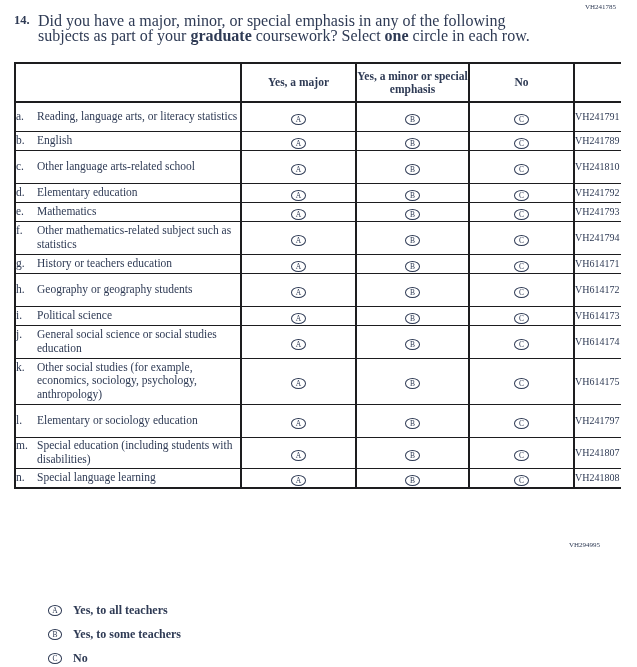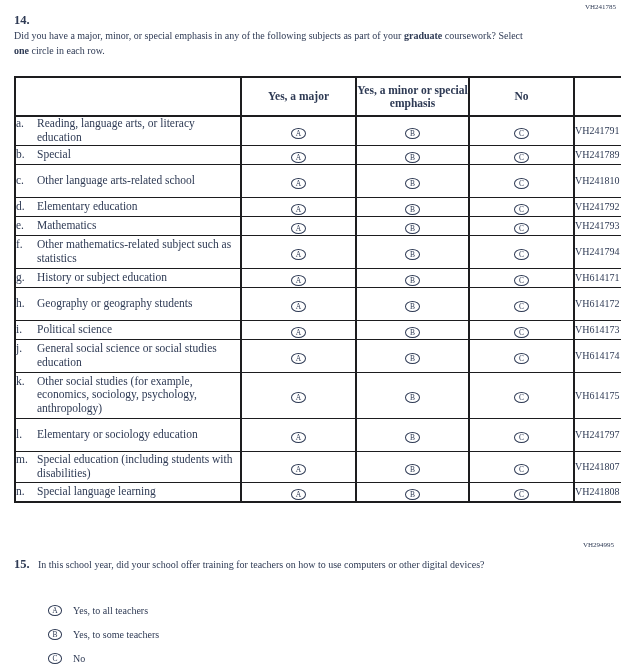--- a/index.html
+++ b/index.html
@@ -3,33 +3,33 @@
 <meta charset="utf-8">
 <style>
   html,body{margin:0;padding:0;background:#ffffff;}
   .page{
     position:relative;width:621px;height:667px;background:#ffffff;
     font-family:"Liberation Serif","DejaVu Serif",serif;color:#2e3a54;
     overflow:hidden;
   }
   .code-label{font-size:7px;color:#2e3a54;}
   .top-code{position:absolute;top:3px;right:5px;}
-  .q15-code{position:absolute;top:541px;right:7px;}
+  .q15-code{position:absolute;top:541px;right:21px;}
 
   .qblock{position:absolute;left:14px;display:flex;}
-  .q14{top:13px;flex-direction:column;}
+  .q14{top:13px;}
   .q15{top:557px;}
   .qnum{font-weight:bold;font-size:12.5px;width:24px;flex-shrink:0;line-height:15px;}
-  .qtext{font-size:10px;line-height:15px;}
+  .qtext{font-size:16px;line-height:15px;}
   .q14 .qtext{width:522px;}
   .q15 .qtext{width:462px;}
   .qtext b{font-weight:bold;}
 
   table.grid{
-    position:absolute;top:76px;left:14px;width:619px;
+    position:absolute;top:62px;left:14px;width:619px;
     border-collapse:collapse;table-layout:fixed;
     border:2px solid #1d1d1f;
   }
   table.grid td,table.grid th{
     border-top:1px solid #1d1d1f;border-bottom:1px solid #1d1d1f;
     border-left:2px solid #1d1d1f;border-right:2px solid #1d1d1f;
     padding:0;vertical-align:middle;
   }
   table.grid th{
     font-weight:bold;font-size:11.5px;line-height:13px;text-align:center;
@@ -43,21 +43,21 @@
   .circ{
     display:inline-flex;align-items:center;justify-content:center;
     width:15px;height:11px;border:1px solid #2e3a54;border-radius:50%;
     font-size:7.5px;line-height:1;color:#2e3a54;box-sizing:border-box;
   }
   .c-code{font-size:10px;padding-left:3px;text-align:left;}
 
   .q15-options{position:absolute;left:48px;top:604px;}
   .opt-row{display:flex;align-items:center;margin-bottom:11px;height:13px;}
   .opt-row .circ{width:14px;height:10.5px;margin-right:11px;}
-  .opt-label{font-size:10px;line-height:13px;}
+  .opt-label{font-size:12px;line-height:13px;font-weight:bold;}
 </style>
 </head>
 <body>
 
 <div class="page">
 
   <div class="code-label top-code">VH241785</div>
 
   <div class="qblock q14">
     <div class="qnum">14.</div>
@@ -78,39 +78,39 @@
       <th>Yes, a major</th>
       <th>Yes, a minor or special emphasis</th>
       <th>No</th>
       <th></th>
     </tr>
 
     <tr style="height:29px">
       <td class="c-subj">
             <div class="subj-flex">
               <span class="subj-letter">a.</span>
-              <span class="subj-text">Reading, language arts, or literacy education</span>
+              <span class="subj-text">Reading, language arts, or literacy statistics</span>
             </div>
           </td>
       <td class="c-opt"><span class="circ">
               <span>A</span>
             </span></td>
       <td class="c-opt"><span class="circ">
               <span>B</span>
             </span></td>
       <td class="c-opt"><span class="circ">
               <span>C</span>
             </span></td>
       <td class="c-code">VH241791</td>
     </tr>
     <tr style="height:18px">
       <td class="c-subj">
             <div class="subj-flex">
               <span class="subj-letter">b.</span>
-              <span class="subj-text">Special</span>
+              <span class="subj-text">English</span>
             </div>
           </td>
       <td class="c-opt"><span class="circ">
               <span>A</span>
             </span></td>
       <td class="c-opt"><span class="circ">
               <span>B</span>
             </span></td>
       <td class="c-opt"><span class="circ">
               <span>C</span>
@@ -186,21 +186,21 @@
             </span></td>
       <td class="c-opt"><span class="circ">
               <span>C</span>
             </span></td>
       <td class="c-code">VH241794</td>
     </tr>
     <tr style="height:18px">
       <td class="c-subj">
             <div class="subj-flex">
               <span class="subj-letter">g.</span>
-              <span class="subj-text">History or subject education</span>
+              <span class="subj-text">History or teachers education</span>
             </div>
           </td>
       <td class="c-opt"><span class="circ">
               <span>A</span>
             </span></td>
       <td class="c-opt"><span class="circ">
               <span>B</span>
             </span></td>
       <td class="c-opt"><span class="circ">
               <span>C</span>
@@ -331,24 +331,20 @@
       <td class="c-opt"><span class="circ">
               <span>C</span>
             </span></td>
       <td class="c-code">VH241808</td>
     </tr>
   </tbody>
     </table>
 
   <div class="code-label q15-code">VH294995</div>
 
-  <div class="qblock q15">
-    <div class="qnum">15.</div>
-    <div class="qtext">In this school year, did your school offer training for teachers on how to use computers or other digital devices?</div>
-  </div>
 
   <div class="q15-options">
     <div class="opt-row">
       <span class="circ">
           <span>A</span>
         </span>
       <span class="opt-label">Yes, to all teachers</span>
     </div>
     <div class="opt-row">
       <span class="circ">

